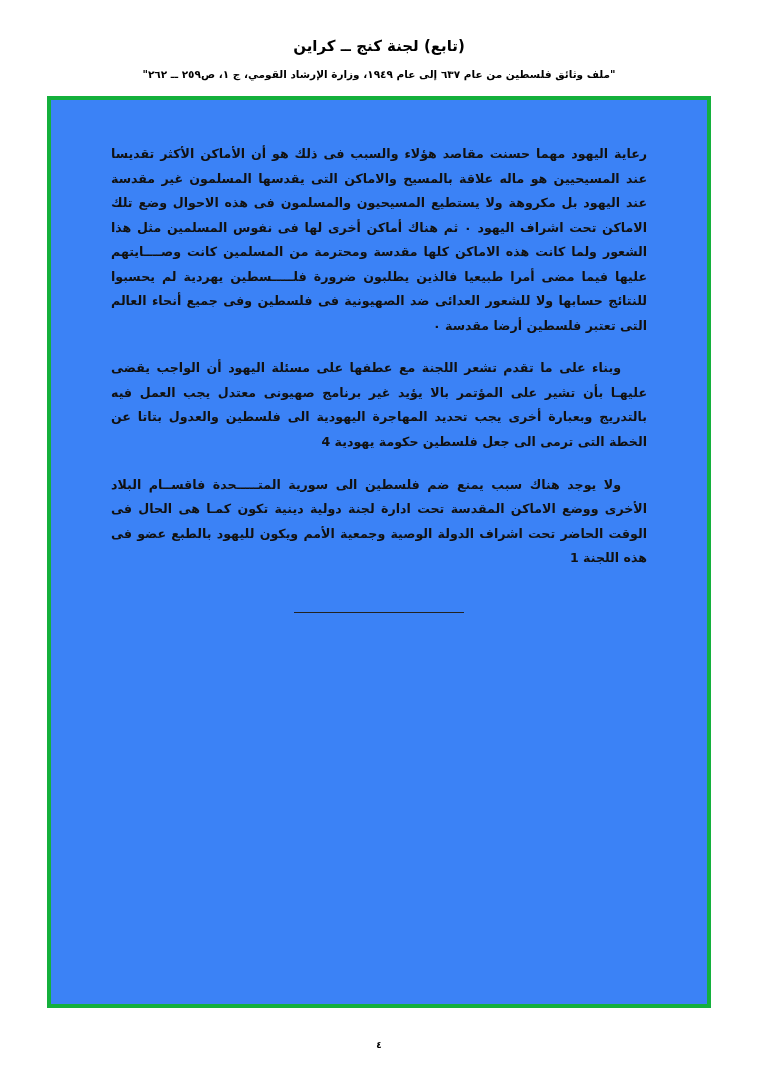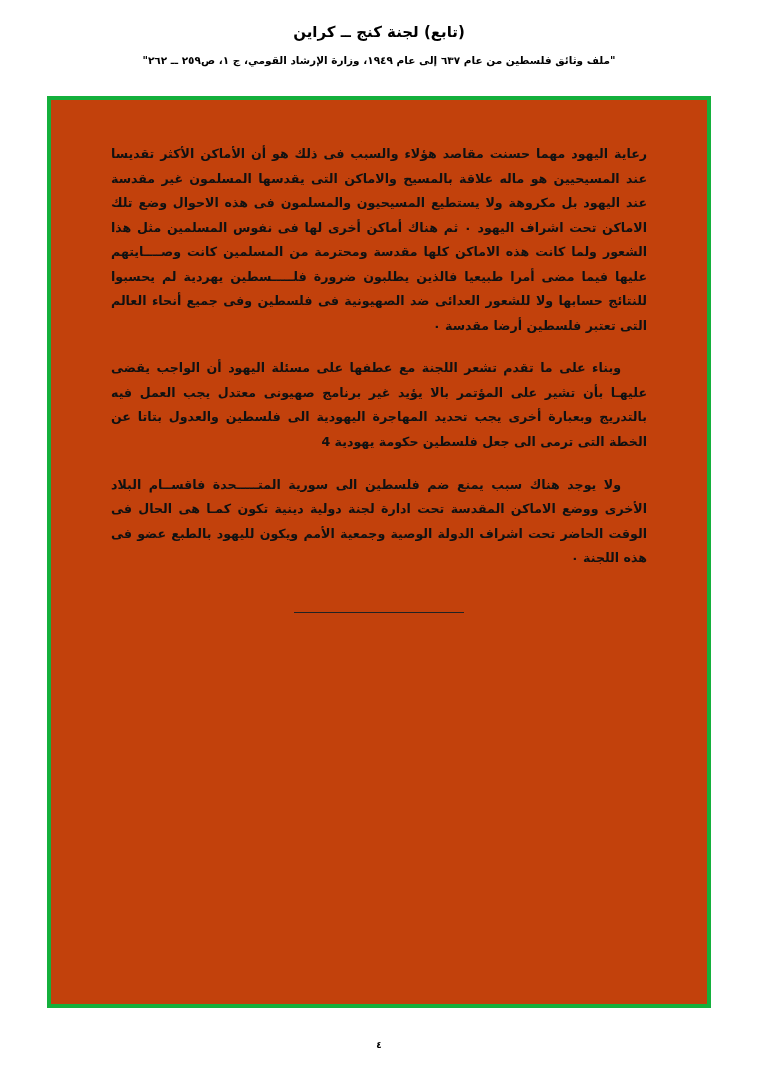--- a/index.html
+++ b/index.html
@@ -16,21 +16,21 @@
     overflow: hidden;
   }
   .page {
     width: 758px;
     height: 1078px;
     position: relative;
     box-sizing: border-box;
   }
   .header {
     text-align: center;
-    padding-top: 22px;
+    padding-top: 36px;
     direction: rtl;
   }
   .header-title {
     font-size: 15px;
     font-weight: bold;
     letter-spacing: 0.5px;
     color: #000;
     line-height: 1.4;
   }
   .header-sub {
@@ -41,21 +41,21 @@
     line-height: 1.4;
   }
   .frame {
     position: absolute;
     left: 47px;
     top: 96px;
     width: 664px;
     height: 912px;
     border: 4px solid #14b03c;
     box-sizing: border-box;
-    background: #c2410c;
+    background: #3b82f6;
   }
   .content {
     direction: rtl;
     text-align: justify;
     padding: 42px 60px 0 60px;
     font-size: 12.6px;
     line-height: 1.95;
     font-weight: bold;
     color: #111;
   }
@@ -95,21 +95,21 @@
 
   <div class="header">
     <div class="header-title">(تابع) لجنة كنج ــ كراين</div>
     <div class="header-sub">"ملف وثائق فلسطين من عام ٦٣٧ إلى عام ١٩٤٩، وزارة الإرشاد القومي، ج ١، ص٢٥٩ ــ ٢٦٢"</div>
   </div>
 
   <div class="frame">
     <div class="content">
       <p class="para">رعاية اليهود مهما حسنت مقاصد هؤلاء والسبب فى ذلك هو أن الأماكن الأكثر تقديسا عند المسيحيين هو ماله علاقة بالمسيح والاماكن التى يقدسها المسلمون غير مقدسة عند اليهود بل مكروهة ولا يستطيع المسيحيون والمسلمون فى هذه الاحوال وضع تلك الاماكن تحت اشراف اليهود ٠ ثم هناك أماكن أخرى لها فى نفوس المسلمين مثل هذا الشعور ولما كانت هذه الاماكن كلها مقدسة ومحترمة من المسلمين كانت وصــــايتهم عليها فيما مضى أمرا طبيعيا فالذين يطلبون ضرورة فلـــــسطين يهردية لم يحسبوا للنتائج حسابها ولا للشعور العدائى ضد الصهيونية فى فلسطين وفى جميع أنحاء العالم التى تعتبر فلسطين أرضا مقدسة ٠</p>
       <p class="para indent">وبناء على ما تقدم تشعر اللجنة مع عطفها على مسئلة اليهود أن الواجب يقضى عليهـا بأن تشير على المؤتمر بالا يؤيد غير برنامج صهيونى معتدل يجب العمل فيه بالتدريج وبعبارة أخرى يجب تحديد المهاجرة اليهودية الى فلسطين والعدول بتاتا عن الخطة التى ترمى الى جعل فلسطين حكومة يهودية 4</p>
-      <p class="para indent">ولا يوجد هناك سبب يمنع ضم فلسطين الى سورية المتـــــحدة فاقســام البلاد الأخرى ووضع الاماكن المقدسة تحت ادارة لجنة دولية دينية تكون كمـا هى الحال فى الوقت الحاضر تحت اشراف الدولة الوصية وجمعية الأمم ويكون لليهود بالطبع عضو فى هذه اللجنة ٠</p>
+      <p class="para indent">ولا يوجد هناك سبب يمنع ضم فلسطين الى سورية المتـــــحدة فاقســام البلاد الأخرى ووضع الاماكن المقدسة تحت ادارة لجنة دولية دينية تكون كمـا هى الحال فى الوقت الحاضر تحت اشراف الدولة الوصية وجمعية الأمم ويكون لليهود بالطبع عضو فى هذه اللجنة 1</p>
       <div class="rule-wrap">
         <span class="rule"></span>
       </div>
     </div>
   </div>
 
   <div class="footer">٤</div>
 
 </div>
 

